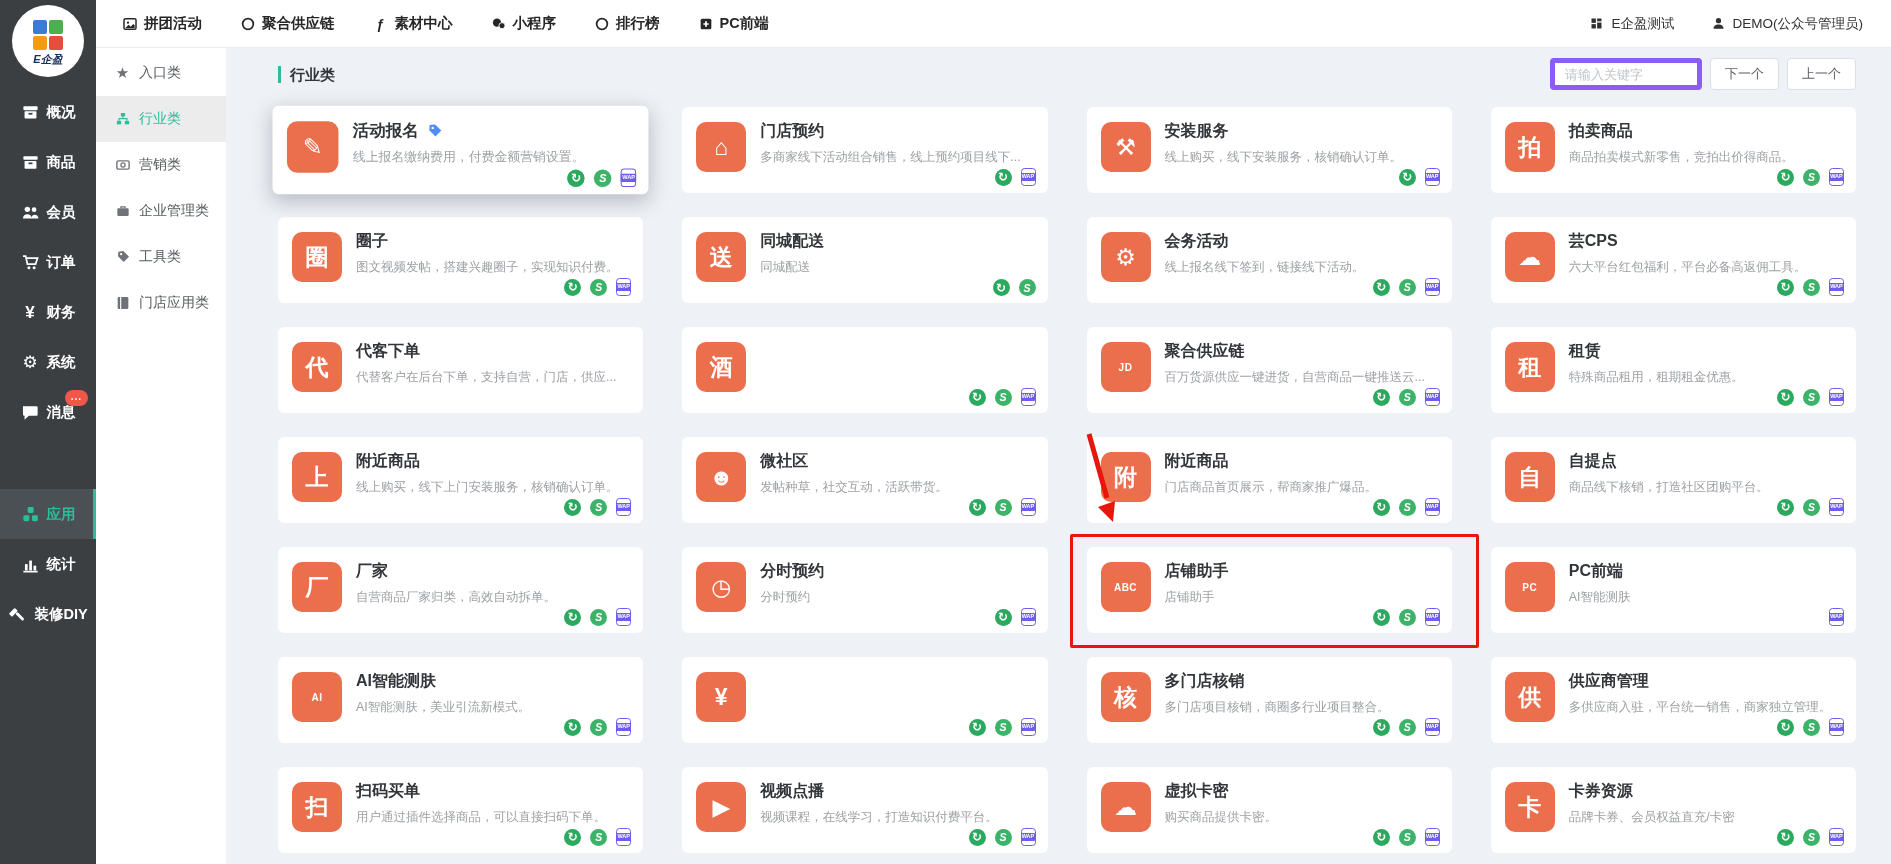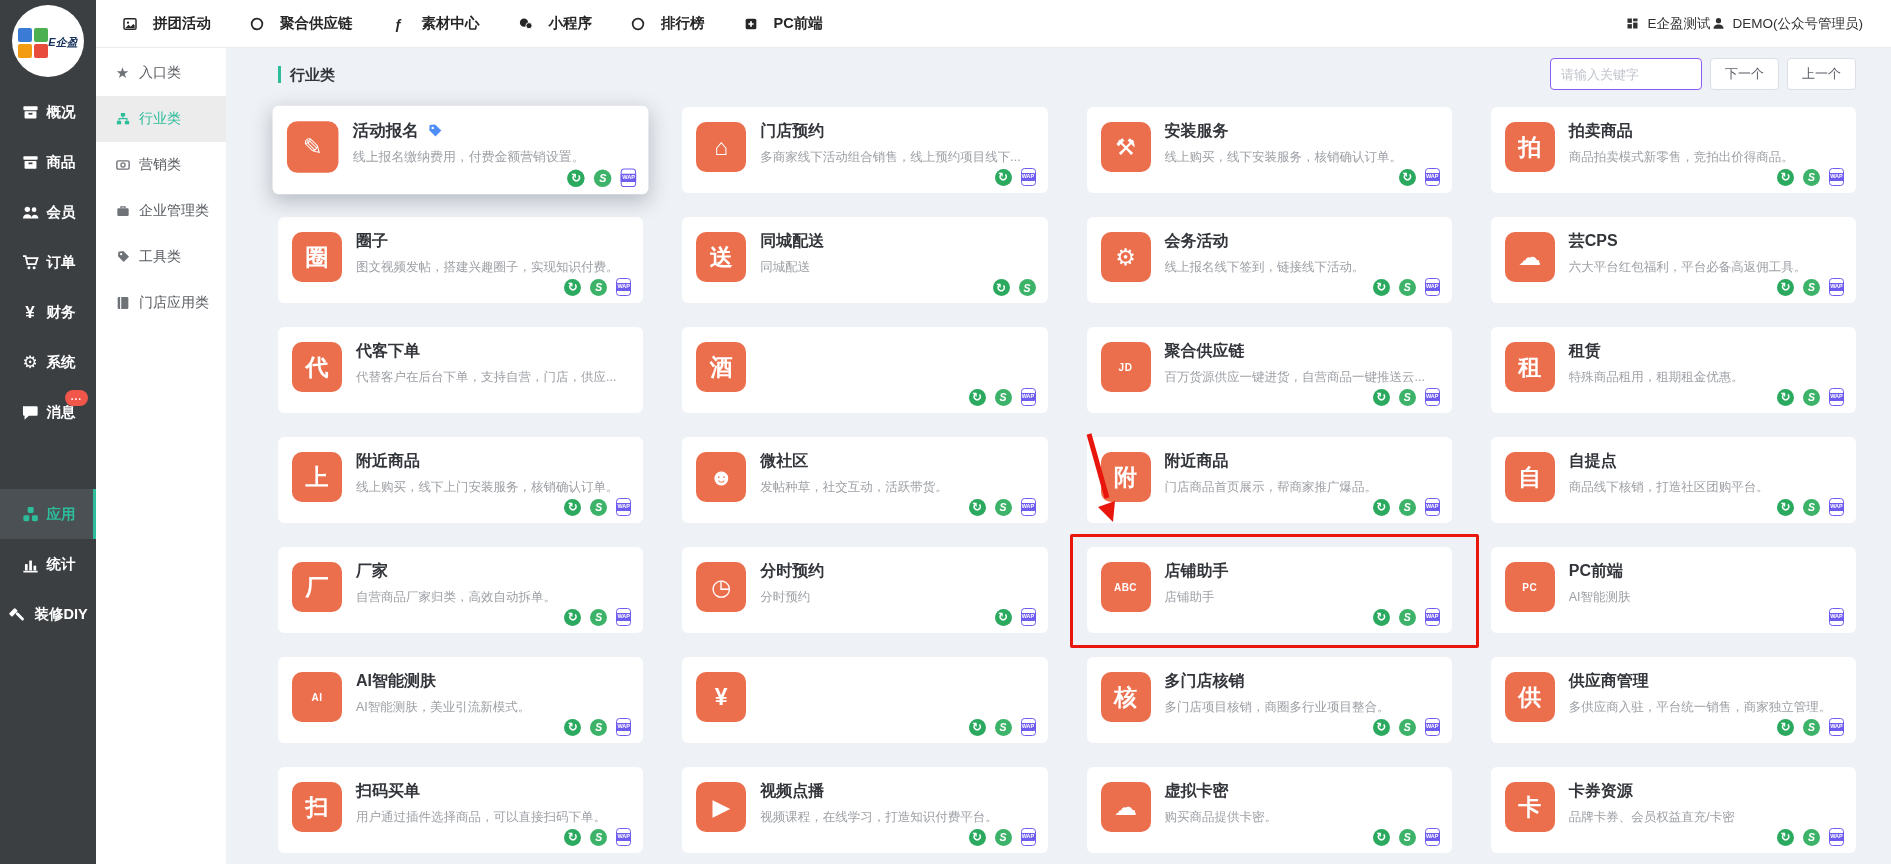--- a/index.html
+++ b/index.html
@@ -3,62 +3,62 @@
 <meta charset="utf-8">
 <style>
   html,body{margin:0;padding:0;background:#fff;}
   *{box-sizing:border-box;}
   .app{position:relative;width:1891px;height:864px;overflow:hidden;background:#eef1f5;
        font-family:"Liberation Sans","DejaVu Sans",sans-serif;color:#333;}
 
   
   .sidebar{position:absolute;left:0;top:0;width:96px;height:100%;background:var(--sidebar-bg,#3b3f42);z-index:6;}
   .logo{width:72px;height:72px;border-radius:50%;background:#fff;margin:5px auto 10px;
-        display:flex;flex-direction:row;align-items:center;justify-content:center;}
+        display:flex;flex-direction:column;align-items:center;justify-content:center;}
   .logo-blocks{display:grid;grid-template-columns:14px 14px;grid-template-rows:14px 14px;gap:2px;margin-top:4px;}
   .logo-blocks i{display:block;border-radius:2px;}
   .logo-text{font-size:11px;font-weight:700;color:#16325c;margin-top:2px;font-style:italic;}
   .side-item{position:relative;height:50px;display:flex;align-items:center;justify-content:center;gap:7px;
              color:#fff;font-size:14.5px;font-weight:600;cursor:pointer;}
   .side-item .ic{width:19px;height:19px;display:inline-flex;align-items:center;justify-content:center;font-size:17px;line-height:1;}
   .side-item .ic svg{width:19px;height:19px;}
   .side-item.gap{margin-top:52px;}
   .side-item.active{background:#4b5054;color:var(--accent,#2dbd9b);}
   .side-item.active::before{content:"";position:absolute;right:0;top:0;bottom:0;width:3px;background:var(--accent,#2dbd9b);}
   .side-badge{position:absolute;top:3px;right:8px;background:#f0564a;color:#fff;font-size:10px;line-height:9px;
               padding:2px 6px 5px;border-radius:9px;font-weight:700;letter-spacing:1px;}
 
   
   .topbar{margin-left:96px;height:48px;background:#fff;border-bottom:1px solid #ebebeb;
           display:flex;align-items:center;padding:0 28px 0 26px;}
   .topnav{display:flex;align-items:center;gap:38px;}
-  .topnav-item{display:flex;align-items:center;gap:15px;font-size:14.5px;font-weight:700;color:#262626;cursor:pointer;}
+  .topnav-item{display:flex;align-items:center;gap:6px;font-size:14.5px;font-weight:700;color:#262626;cursor:pointer;}
   .topnav-item .ic{width:16px;height:16px;display:inline-flex;align-items:center;justify-content:center;font-size:14px;font-weight:700;}
   .topnav-item .ic svg{width:16px;height:16px;}
-  .account{margin-left:auto;display:flex;align-items:center;}
+  .account{margin-left:auto;display:flex;align-items:center;gap:36px;}
   .account-item{display:flex;align-items:center;gap:7px;font-size:13.5px;color:#303030;cursor:pointer;}
   .account-item .ic{width:15px;height:15px;display:inline-flex;}
   .account-item .ic svg{width:15px;height:15px;}
 
   
   .body-row{display:flex;margin-left:96px;height:816px;}
   .catbar{width:130px;background:#fff;flex-shrink:0;padding-top:2px;}
   .cat-item{height:46px;display:flex;align-items:center;gap:8px;padding-left:18px;
             font-size:14px;color:#565a5f;cursor:pointer;}
   .cat-item .ic{width:17px;height:17px;display:inline-flex;align-items:center;justify-content:center;font-size:15px;color:#6f7378;}
   .cat-item .ic svg{width:16px;height:16px;}
   .cat-item.active{background:#ececec;color:var(--accent,#2dbd9b);}
   .cat-item.active .ic{color:var(--accent,#2dbd9b);}
 
   
   .main{flex:1;padding:6px 35px 0 52px;min-width:0;}
   .main-head{display:flex;align-items:center;height:32px;margin-top:4px;}
   .section-title{font-size:15px;font-weight:700;color:#32353a;border-left:3px solid var(--accent,#2dbd9b);padding-left:9px;line-height:17px;}
   .search-box{margin-left:auto;display:flex;gap:8px;}
-  .search-box input{width:152px;height:32px;border:1px solid #8b5cf6;border-radius:4px;padding:0 10px;
+  .search-box input{width:152px;height:32px;border:5px solid #8b5cf6;border-radius:4px;padding:0 10px;
                     font-size:13px;color:#333;outline:none;font-family:inherit;}
   .search-box input::placeholder{color:#c0c4cc;}
   .btn{height:32px;padding:0 14px;background:#fff;border:1px solid #dcdfe6;border-radius:4px;
        font-size:13px;color:#5a5e66;cursor:pointer;font-family:inherit;}
 
   .grid{display:grid;grid-template-columns:repeat(4,1fr);column-gap:39px;row-gap:24px;margin-top:17px;}
   .card{position:relative;background:#fff;border-radius:6px;height:86px;padding:12px 14px;
         display:flex;gap:14px;cursor:pointer;}
   .card.elevated{box-shadow:0 6px 20px rgba(50,60,80,.30);transform:scale(1.03);z-index:2;}
   .tile{width:50px;height:50px;flex-shrink:0;border-radius:10px;background:var(--orange,#ec6f4d);color:#fff;

